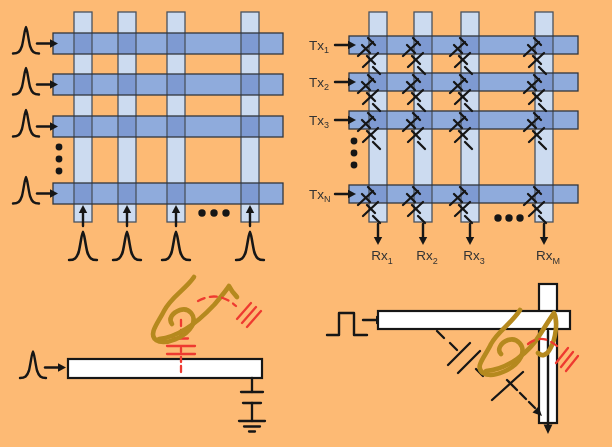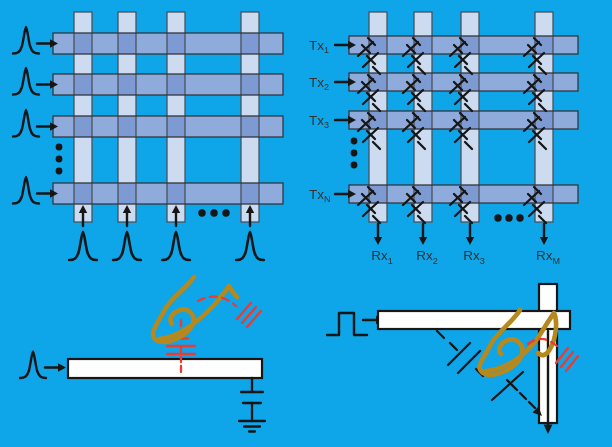--- a/index.html
+++ b/index.html
@@ -1,21 +1,21 @@
 <!DOCTYPE html>
 <html style="--c-row-bar: #8fabdc; --c-intersection: #7e9ad2; --c-column-bar: #ccdbf0; --c-column-border: #49525e; --c-row-border: #32363e; --c-ink: #161616; --c-finger: #b5891e; --c-touch-red: #ee3a30;"><head>
 <meta charset="utf-8">
 <style>
   :root{
     --c-row-bar:#8fabdc; --c-intersection:#7e9ad2; --c-column-bar:#ccdbf0;
     --c-column-border:#49525e; --c-row-border:#32363e; --c-ink:#161616;
     --c-finger:#b5891e; --c-touch-red:#ee3a30;
   }
   html,body{margin:0;padding:0;background:#fff;}
-  #stage{position:relative;width:612px;height:447px;background:#0ea5e9;overflow:hidden;}
+  #stage{position:relative;width:612px;height:447px;background:#fdba74;overflow:hidden;}
   svg{position:absolute;left:0;top:0;}
   .colf{fill:var(--c-column-bar);stroke:none}
   .rowf{fill:var(--c-row-bar);stroke:none}
   .isf{fill:var(--c-intersection);stroke:none}
   .cols{fill:none;stroke:var(--c-column-border);stroke-width:1.3}
   .rows{fill:none;stroke:var(--c-row-border);stroke-width:1.3}
   .ink{stroke:var(--c-ink);fill:none;stroke-width:2.3;stroke-linecap:round;stroke-linejoin:round}
   .ink2{stroke:var(--c-ink);fill:none;stroke-width:2.4;stroke-linecap:round;stroke-linejoin:round}
   .inkf{fill:var(--c-ink);stroke:none}
   .whitebar{fill:#fff;stroke:var(--c-ink);stroke-width:2.2}

